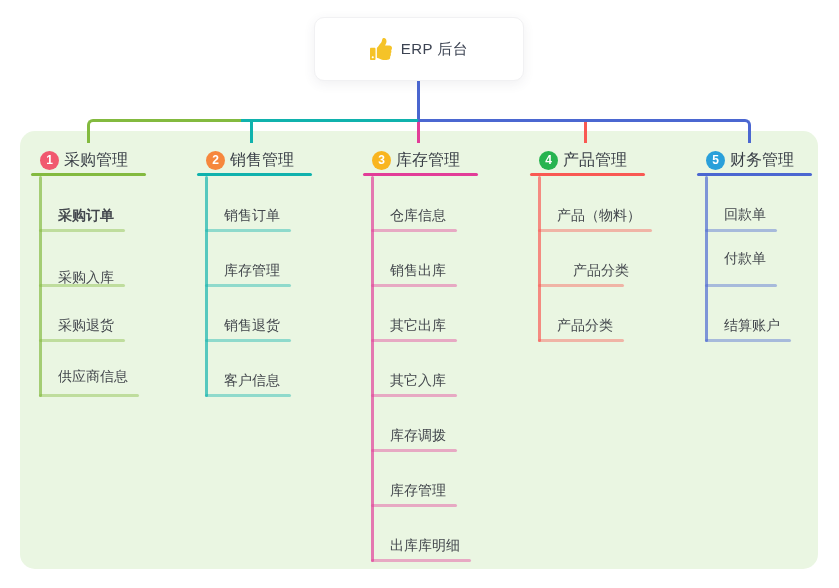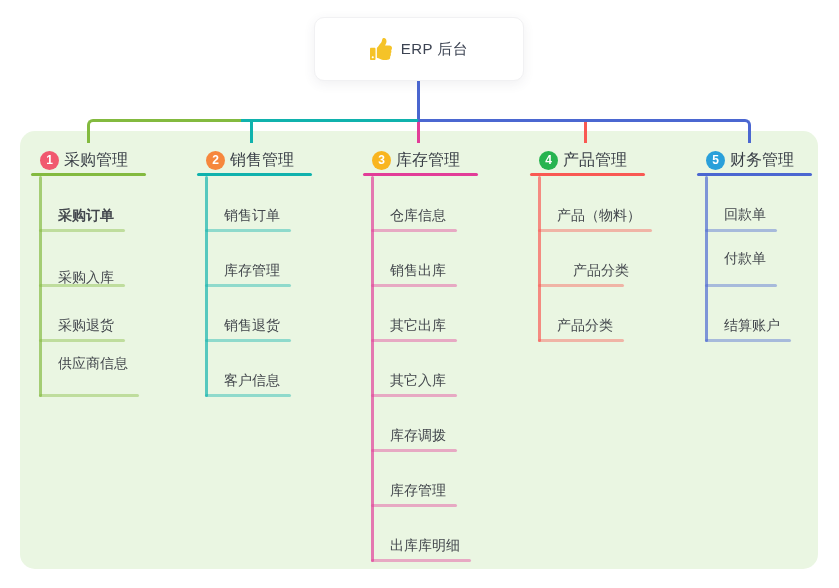--- a/index.html
+++ b/index.html
@@ -63,21 +63,21 @@
       <div class="badge" style="left: 40px; top: 151px; background: rgb(241, 89, 111);">1</div>
       <div class="branch-label" style="left: 64px; top: 149px;">采购管理</div>
       <div class="branch-underline" style="left: 31px; top: 173px; width: 115px; background: rgb(131, 186, 63);"></div>
       <div class="child-vline" style="left: 39px; top: 176px; height: 221px; background: rgb(131, 186, 63);"></div>
       <div class="child-label" style="left: 58px; top: 206px; font-weight: bold;">采购订单</div>
       <div class="child-underline" style="left: 39px; top: 229px; width: 86px; background: rgb(131, 186, 63);"></div>
       <div class="child-label" style="left: 58px; top: 268px;">采购入库</div>
       <div class="child-underline" style="left: 39px; top: 284px; width: 86px; background: rgb(131, 186, 63);"></div>
       <div class="child-label" style="left: 58px; top: 316px;">采购退货</div>
       <div class="child-underline" style="left: 39px; top: 339px; width: 86px; background: rgb(131, 186, 63);"></div>
-      <div class="child-label" style="left: 58px; top: 354px;">供应商信息</div>
+      <div class="child-label" style="left: 58px; top: 367px;">供应商信息</div>
       <div class="child-underline" style="left: 39px; top: 394px; width: 100px; background: rgb(131, 186, 63);"></div>
       <div class="badge" style="left: 206px; top: 151px; background: rgb(246, 135, 61);">2</div>
       <div class="branch-label" style="left: 230px; top: 149px; text-align: center;">销售管理</div>
       <div class="branch-underline" style="left: 197px; top: 173px; width: 115px; background: rgb(16, 178, 173);"></div>
       <div class="child-vline" style="left: 205px; top: 176px; height: 221px; background: rgb(16, 178, 173);"></div>
       <div class="child-label" style="left: 224px; top: 206px;">销售订单</div>
       <div class="child-underline" style="left: 205px; top: 229px; width: 86px; background: rgb(16, 178, 173);"></div>
       <div class="child-label" style="left: 224px; top: 261px;">库存管理</div>
       <div class="child-underline" style="left: 205px; top: 284px; width: 86px; background: rgb(16, 178, 173);"></div>
       <div class="child-label" style="left: 224px; top: 316px;">销售退货</div>

